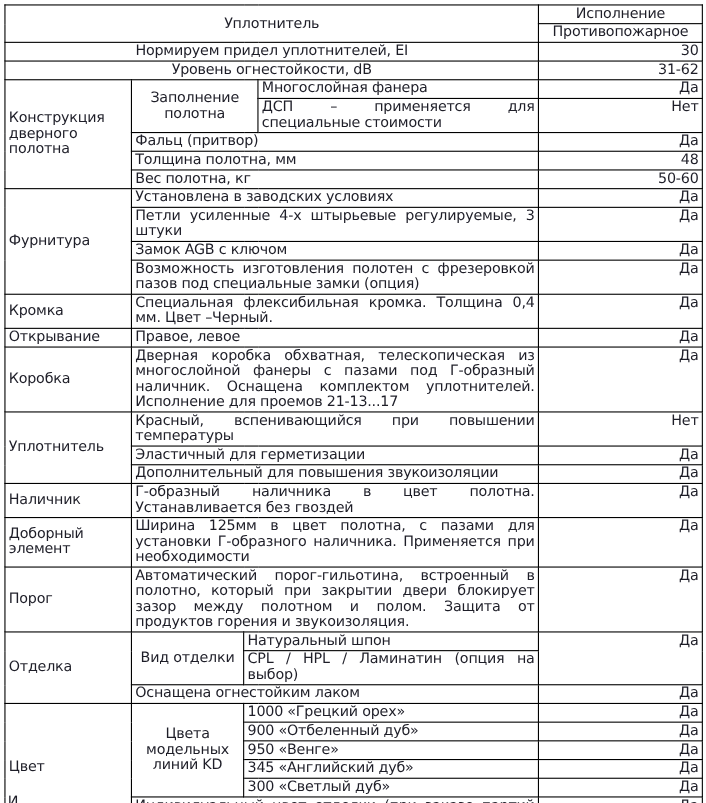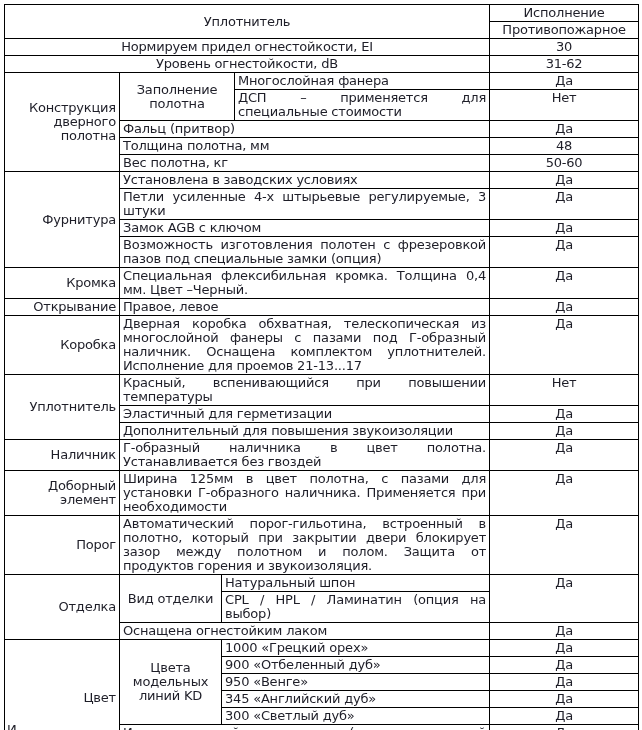--- a/index.html
+++ b/index.html
@@ -29,24 +29,24 @@
     line-height: 14px;
     letter-spacing: -0.2px;
   }
   table.spec td {
     border: 1px solid #000000;
     padding: 1px 3px;
     overflow: hidden;
     word-wrap: break-word;
   }
   td.hdr  { text-align: center;  vertical-align: middle; }
-  td.cat  { text-align: right;  vertical-align: middle; margin-top: 28px; }
+  td.cat  { text-align: left;  vertical-align: middle; margin-top: 28px; }
   td.sub  { text-align: center;  vertical-align: middle; }
   td.desc { text-align: justify; vertical-align: top; padding-left: 4px; padding-right: 4px; }
-  td.val  { text-align: center;  vertical-align: top; }
+  td.val  { text-align: right;  vertical-align: top; }
   .cutoff-fragment {
     position: absolute;
     left: 7px;
     top: 723px;
     height: 7px;
     overflow: hidden;
     font-size: 13px;
     line-height: 14px;
     color: #1e1e28;
   }
@@ -65,21 +65,21 @@
       </colgroup>
     <tbody>
         <tr>
           <td colspan="4" rowspan="2" class="hdr">Уплотнитель</td>
           <td class="hdr">Исполнение</td>
         </tr>
         <tr>
           <td class="hdr">Противопожарное</td>
         </tr>
         <tr>
-          <td colspan="4" class="hdr">Нормируем придел огнестойкости, EI</td>
+          <td colspan="4" class="hdr">Нормируем придел уплотнителей, EI</td>
           <td class="val">30</td>
         </tr>
         <tr>
           <td colspan="4" class="hdr">Уровень огнестойкости, dB</td>
           <td class="val">31-62</td>
         </tr>
         <tr>
           <td rowspan="5" class="cat">Конструкция дверного полотна</td>
           <td colspan="2" rowspan="2" class="sub">Заполнение полотна</td>
           <td class="desc">Многослойная фанера</td>

